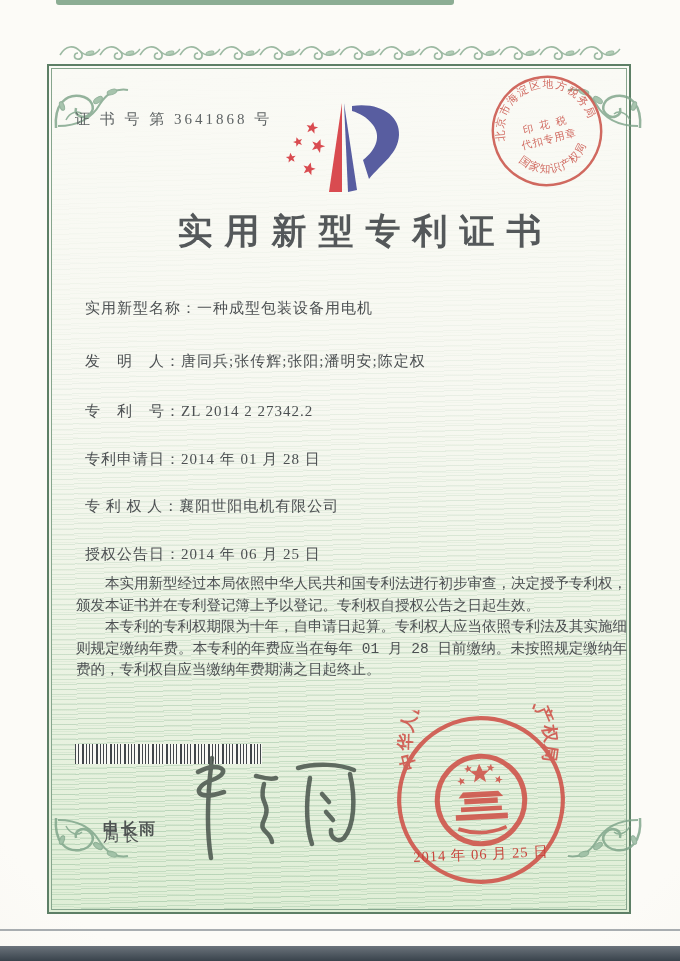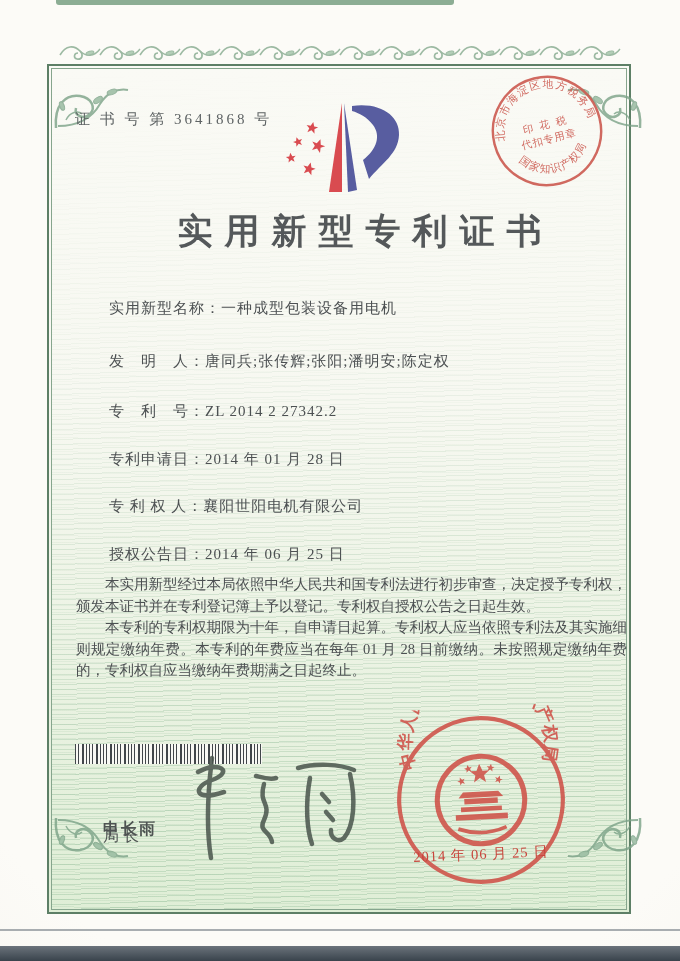--- a/index.html
+++ b/index.html
@@ -36,24 +36,24 @@
 
   .cert-no{position:absolute;left:75px;top:110px;font-size:15px;letter-spacing:3px;color:#5e6364;}
 
   .logo{position:absolute;left:282px;top:100px;width:126px;height:98px;}
 
   .tax-stamp{position:absolute;left:488px;top:72px;width:118px;height:118px;transform:rotate(-14deg);opacity:.9;}
 
   .title{position:absolute;left:0;right:0;top:208px;text-align:center;font-size:35px;font-weight:600;
     letter-spacing:12px;text-indent:12px;color:#54585a;margin-left:20px;}
 
-  .field{position:absolute;left:85px;right:60px;font-size:15px;color:#4c5052;letter-spacing:1px;white-space:nowrap;margin-left:24px;}
+  .field{position:absolute;left:85px;right:60px;font-size:15px;color:#4c5052;letter-spacing:1px;white-space:nowrap;}
   .f0{top:299px}.f1{top:352px}.f2{top:402px}.f3{top:450px}.f4{top:497px}.f5{top:545px}
 
-  .body-text{position:absolute;left:76px;right:72px;top:574px;color:#4c5052;}
+  .body-text{position:absolute;left:76px;right:72px;top:574px;color:#4c5052;font-family:Liberation Mono, monospace;}
   .body-text p{margin:0;text-indent:2em;font-size:14.5px;line-height:21.5px;text-align:justify;}
 
   .barcode{position:absolute;left:75px;top:744px;width:187px;height:20px;
     background:repeating-linear-gradient(90deg,#41464a 0 1.5px,#f8f8f4 1.5px 3px,#41464a 3px 4px,#f8f8f4 4px 7px,#41464a 7px 9.5px,#f8f8f4 9.5px 11px,#41464a 11px 12px,#f8f8f4 12px 14px);}
 
   .seal{position:absolute;left:388px;top:707px;width:186px;height:186px;transform:rotate(-3deg);opacity:.88;}
   .seal-date{position:absolute;left:388px;top:845px;width:186px;text-align:center;font-size:14.5px;
     letter-spacing:1px;color:#c8463d;transform:rotate(-2.5deg);white-space:nowrap;}
 
   .sign-title{position:absolute;left:103px;top:786px;font-size:16px;letter-spacing:4px;color:#4e5352;font-family:"Liberation Sans","DejaVu Sans",sans-serif;margin-top:40px;}

